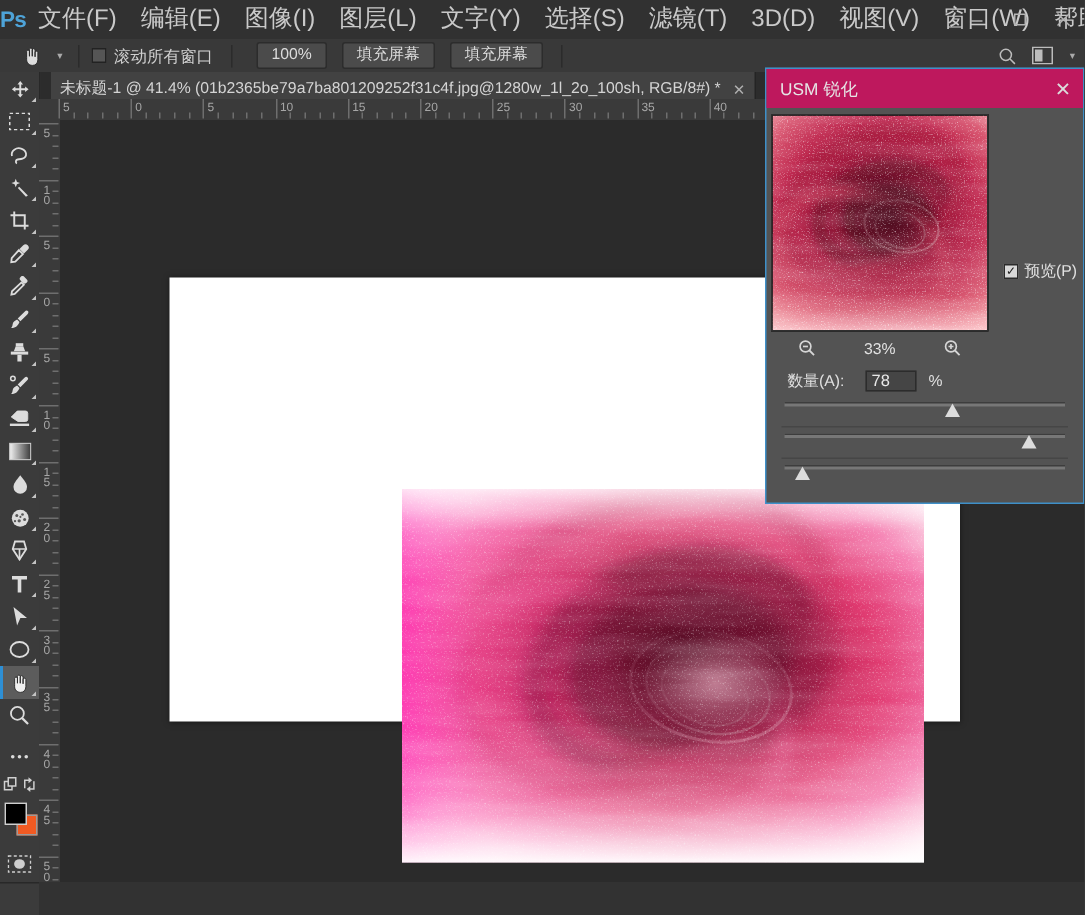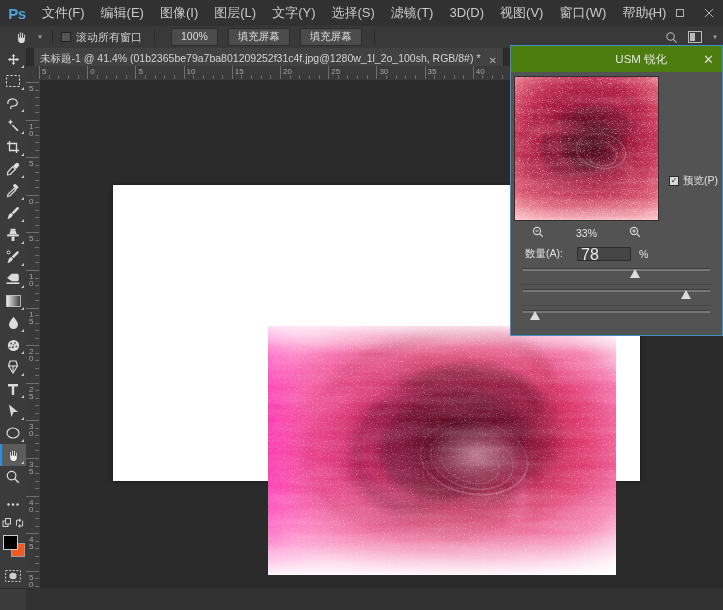--- a/index.html
+++ b/index.html
@@ -6,21 +6,21 @@
   body{width:723px;height:610px;overflow:hidden;
        font-family:"Liberation Sans","DejaVu Sans",sans-serif;
        font-size:11px;color:#c8c8c8;-webkit-font-smoothing:none;}
   #app{position:relative;width:723px;height:610px;background:#323232;overflow:hidden;}
 
   
   .menubar{position:absolute;left:0;top:0;width:723px;height:26px;background:#313131;
            display:flex;align-items:center;}
   .ps-logo{width:34px;height:26px;display:flex;align-items:center;justify-content:center;
            color:#4ea3d8;font-weight:bold;font-size:15px;letter-spacing:-0.5px;}
-  .menuitem{padding:0 8px;height:26px;line-height:26px;color:#c9c9c9;font-size:13px;white-space:nowrap;}
+  .menuitem{padding:0 8px;height:26px;line-height:26px;color:#c9c9c9;font-size:16px;white-space:nowrap;}
   .winbtns{position:absolute;right:0;top:0;height:26px;display:flex;align-items:center;}
   .winbtn{width:29px;height:26px;display:flex;align-items:center;justify-content:center;
           color:#b4b4b4;font-size:11px;}
 
   
   .optbar{position:absolute;left:0;top:26px;width:723px;height:22px;background:#393939;
           border-bottom:1px solid #252525;display:flex;align-items:center;}
   .opt-tool{width:26px;height:22px;display:flex;align-items:center;justify-content:center;color:#d9d9d9;}
   .opt-caret{width:12px;height:22px;display:flex;align-items:center;justify-content:center;color:#aaa;font-size:7px;}
   .opt-sep{width:1px;height:15px;background:#2b2b2b;margin:0 6px;}
@@ -78,22 +78,22 @@
              border-top:1px solid #282828;display:flex;align-items:center;}
   .st-zoom{width:64px;text-align:center;font-size:10.5px;color:#c6c6c6;}
   .st-sep{width:1px;height:12px;background:#2b2b2b;}
   .st-doc{padding-left:12px;font-size:10.5px;color:#c6c6c6;}
   .st-arrow{margin-left:22px;color:#a9a9a9;font-size:9px;}
   .corner{position:absolute;left:0;top:588px;width:26px;height:22px;background:#3b3b3b;border-top:1px solid #282828;}
 
   
   .dialog{position:absolute;left:510px;top:45px;width:213px;height:291px;background:#535353;
           border:1px solid #3f90c9;box-sizing:border-box;}
-  .dlg-title{height:26px;background:#4d7c0f;display:flex;align-items:center;
-             justify-content:flex-end;padding:0 8px 0 9px;gap:36px;}
+  .dlg-title{height:26px;background:#be185d;display:flex;align-items:center;
+             justify-content:space-between;padding:0 8px 0 9px;}
   .dlg-title .tt{font-size:11.5px;color:#e6e6e6;}
   .dlg-title .cx{font-size:13px;color:#dcdcdc;line-height:1;}
   .dlg-preview{position:absolute;left:3px;top:30px;width:145px;height:145px;
                border:1px solid #2f2f2f;box-sizing:border-box;overflow:hidden;background:#000;}
   .dlg-btns{position:absolute;left:158px;top:32px;width:52px;}
   .dbtn{width:48px;height:18px;border:1px solid #8e8e8e;border-radius:9px;background:#565656;
         color:#e4e4e4;font-size:10.5px;display:flex;align-items:center;justify-content:center;
         margin-bottom:7px;}
   .dbtn.primary{border-color:#b6b6b6;}
   .dlg-prevchk{position:absolute;left:158px;top:128px;display:flex;align-items:center;gap:4px;}
@@ -102,22 +102,22 @@
   .dlg-prevchk .lbl{font-size:10.5px;color:#e0e0e0;}
 
   .dlg-zoomrow{position:absolute;left:3px;top:178px;width:145px;height:18px;
                display:flex;align-items:center;justify-content:space-between;padding:0 18px;box-sizing:border-box;}
   .zicon{color:#d6d6d6;}
   .zval{font-size:10.5px;color:#e2e2e2;}
 
   .dlg-body{position:absolute;left:0;top:198px;width:100%;}
   .field{display:flex;align-items:center;padding:0 0 0 14px;height:20px;}
   .field .flab{font-size:10.5px;color:#e0e0e0;width:52px;}
-  .field .fin{width:54px;height:14px;background:#454545;border:1px solid #2c2c2c;box-sizing:border-box;
-              color:#e8e8e8;font-size:16px;padding-left:3px;line-height:13px;}
+  .field .fin{width:34px;height:14px;background:#454545;border:1px solid #2c2c2c;box-sizing:border-box;
+              color:#e8e8e8;font-size:11px;padding-left:3px;line-height:13px;}
   .field .funit{font-size:10.5px;color:#e0e0e0;margin-left:8px;}
   .sliderow{position:relative;height:16px;margin:1px 0 0 0;}
   .track{position:absolute;left:12px;right:12px;top:3px;height:2px;background:#777;border-top:1px solid #3d3d3d;}
   .thumb{position:absolute;top:4px;width:11px;height:9px;}
   .thumb i{display:block;width:0;height:0;border-left:5.5px solid transparent;
            border-right:5.5px solid transparent;border-bottom:9px solid #dcdcdc;}
   .dlg-hr{height:1px;background:#464646;margin:3px 10px 0 10px;}
 </style>
 </head>
 <body>

